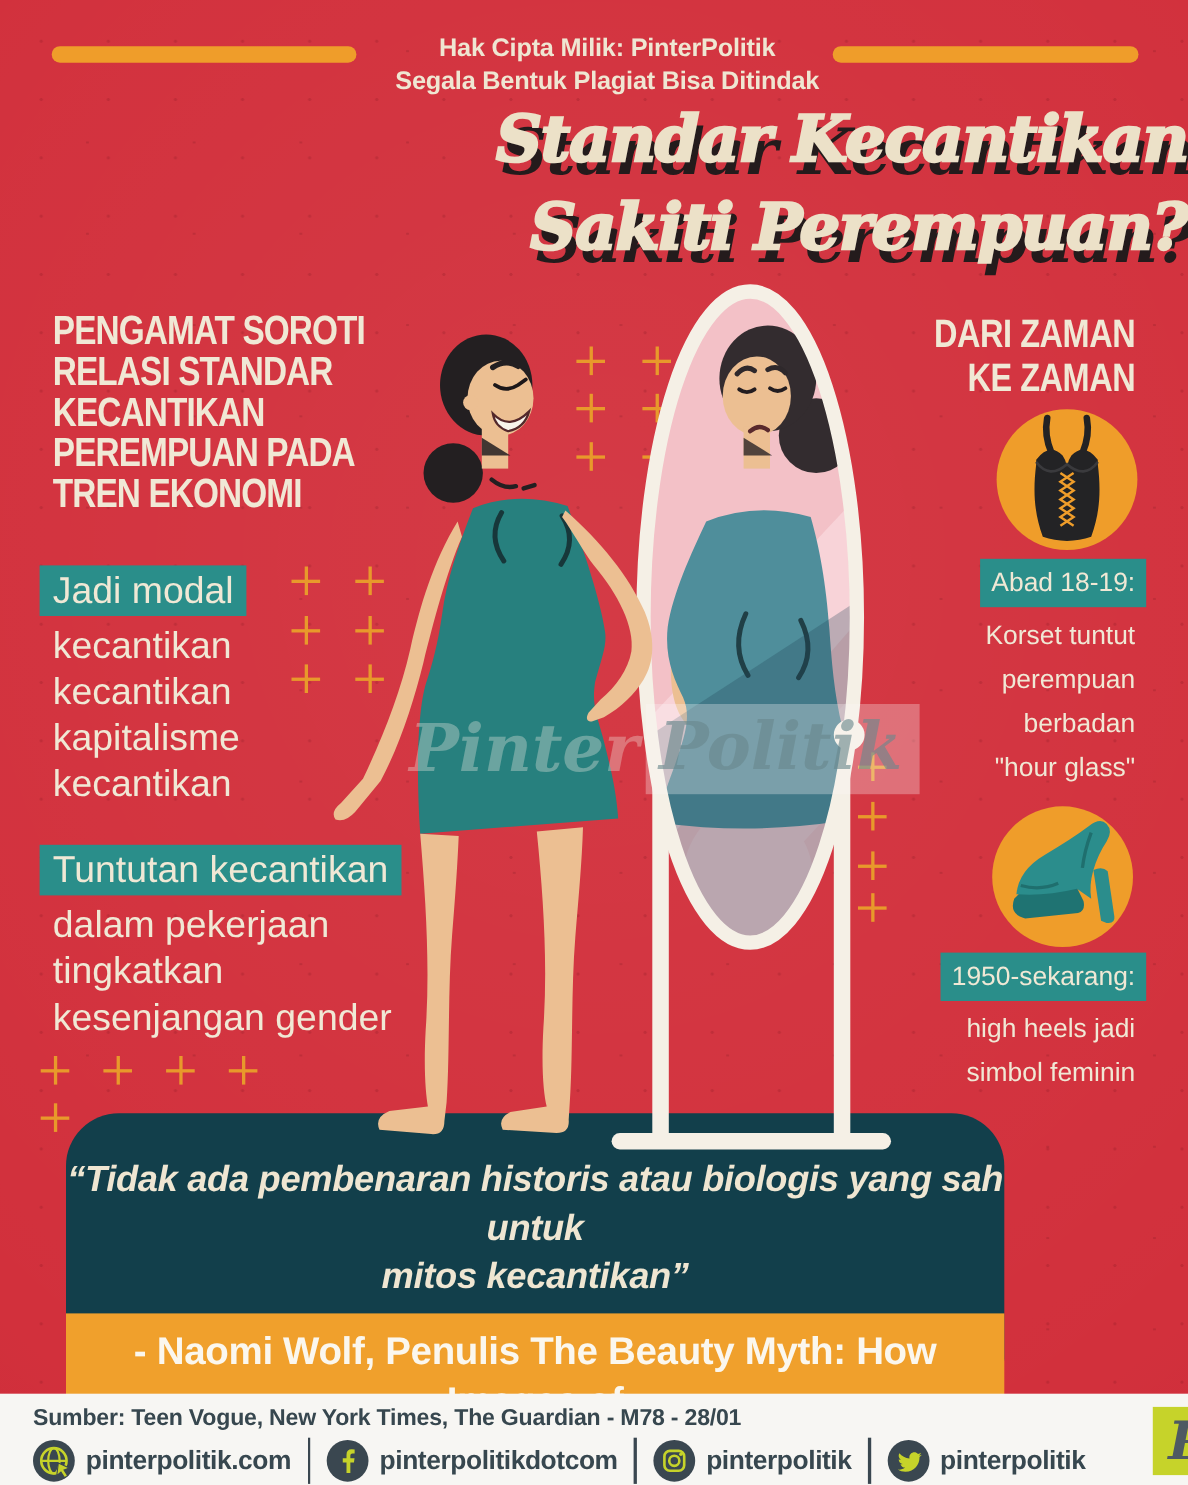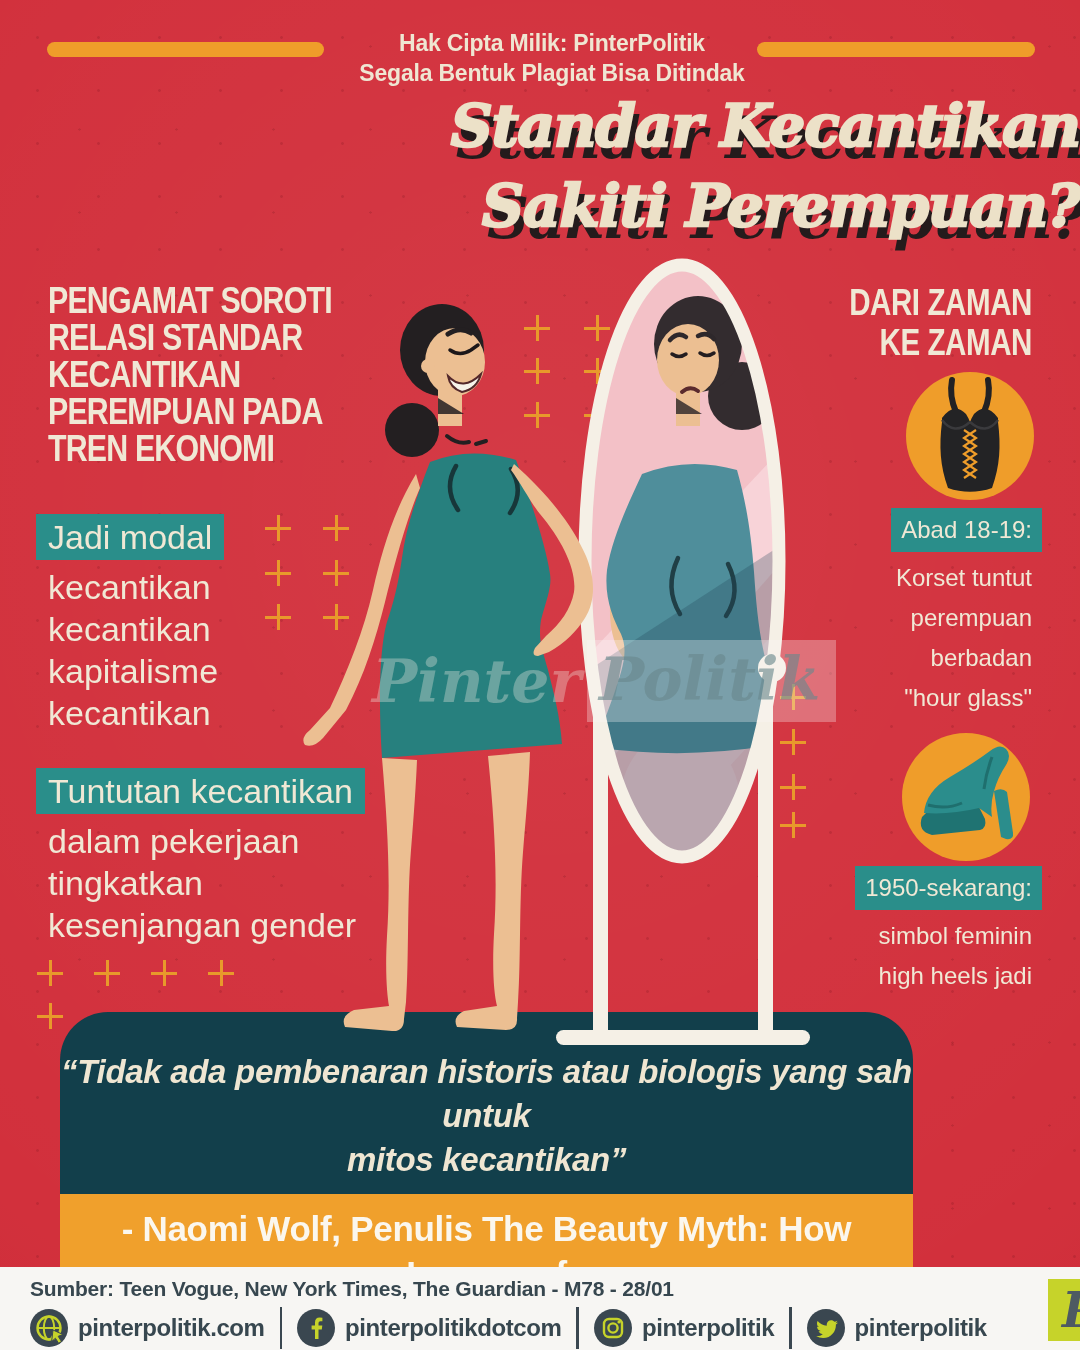--- a/index.html
+++ b/index.html
@@ -177,22 +177,22 @@
       <path d="M20,84 Q15,98 30,102 L78,97 Q85,95 83,86 L77,74 Q48,81 26,78 Z" fill="#1f7372"></path>
       <path d="M22,80 Q24,58 48,44 Q72,30 88,18 Q98,10 104,16 Q110,22 104,32 Q96,44 92,58 Q88,72 90,84 L77,75 Q48,82 22,80 Z" fill="#2b8d8c"></path>
       <path d="M92,58 Q100,54 105,59 L111,100 Q112,107 104,106 L99,104 Z" fill="#2b8d8c"></path>
       <path d="M26,72 Q44,77 60,70" fill="none" stroke="#1f6f6e" stroke-width="3"></path>
       <path d="M90,24 Q84,40 82,56" fill="none" stroke="#1f6f6e" stroke-width="3"></path>
     </svg>
   </div>
 
   <div class="era e2">
     <span class="hl">1950-sekarang:</span>
+    <div>high heels jadi</div>
     <div>simbol feminin</div>
-    <div>high heels jadi</div>
   </div>
 
   <div class="quote-box">
     <div class="quote-text">
       <div>“Tidak ada pembenaran historis atau biologis yang sah untuk</div>
       <div>mitos kecantikan”</div>
     </div>
     <div class="attr">
       <span class="attr-line"><span>- Naomi Wolf, Penulis The Beauty Myth: How Images of</span></span>
       <span class="attr-line"><span>Beauty Are Used Against</span></span>

